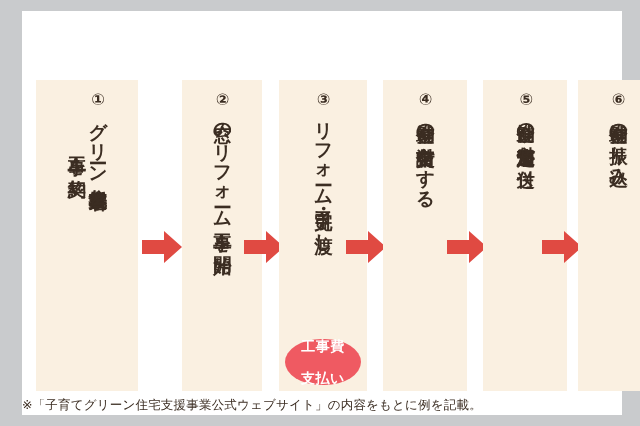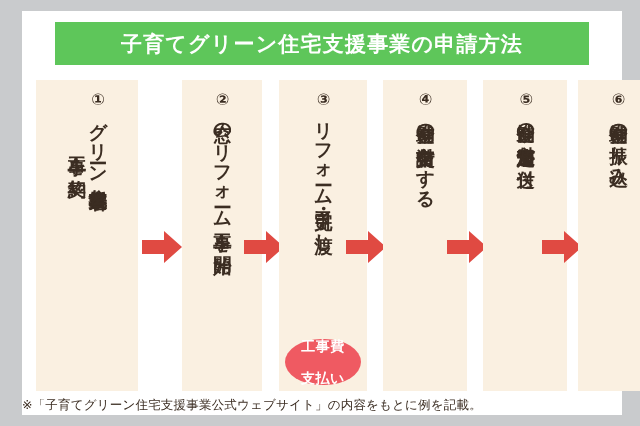--- a/index.html
+++ b/index.html
@@ -156,23 +156,20 @@
     letter-spacing: 0.2px;
     white-space: nowrap;
   }
 </style>
 </head>
 <body>
 
 <div class="frame">
   <div class="card">
 
-    <div class="title-bar">
-      <div class="title-text">子育てグリーン住宅支援事業の申請方法</div>
-    </div>
 
     <div class="steps">
 
       <div class="col" style="left:6px; width:102px;">
         <div class="vtext">
           <div class="vline">
             <span class="numcircle">①</span><span>グリーン住宅支援事業者と</span>
           </div>
           <div class="vline second">工事を契約</div>
         </div>

